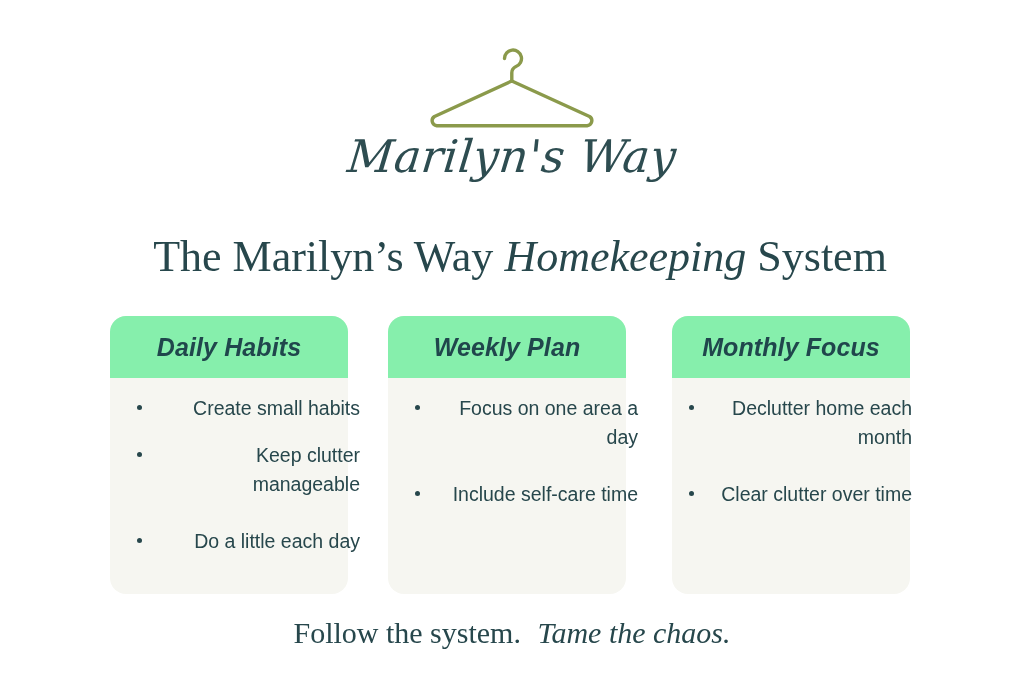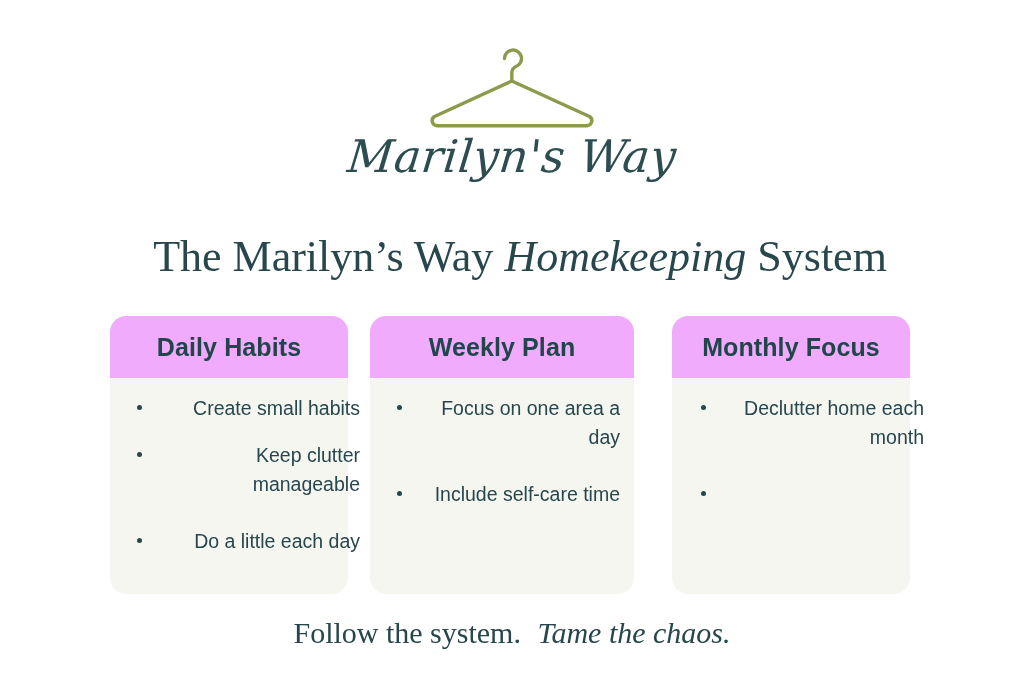--- a/index.html
+++ b/index.html
@@ -78,34 +78,35 @@
   .card {
     position: absolute;
     top: 0;
     width: 238px;
     height: 278px;
     border-radius: 16px;
     background: #f6f6f1;
     overflow: visible;
   }
   .card-1 { left: 0px; }
-  .card-2 { left: 260px; padding-left: 26px; }
+  .card-2 { left: 278px; }
   .card-3 { left: 562px; }
 
   .card-head {
     position: absolute;
     top: 0;
     left: 0;
     right: 0;
     height: 62px;
-    background: #f0abfc;
+    background: #86efac;
     border-radius: 16px 16px 0 0;
     display: flex;
     align-items: center;
     justify-content: center;
+    font-style: italic;
   }
   .card-head-title {
     font-family: "Liberation Sans", sans-serif;
     font-weight: 700;
     font-size: 25px;
     line-height: 1;
     color: #20464c;
     letter-spacing: 0.1px;
     white-space: nowrap;
   }
@@ -142,21 +143,21 @@
     height: 5px;
     border-radius: 50%;
     background: #27474c;
   }
 
   
   .card-1 .card-body { padding-left: 14px; }
   .card-1 .bullets li { padding-left: 26px; }
   .card-2 .card-body { padding-left: 14px; }
   .card-2 .bullets li { padding-left: 26px; }
-  .card-3 .card-body { padding-left: 16px; }
+  .card-3 .card-body { padding-left: 4px; }
   .card-3 .bullets li { padding-left: 26px; }
 
   
   .card-2 .bullets li { white-space: normal; }
   .card-2 .bullets li.wide { white-space: nowrap; }
 
   
   .tagline {
     position: absolute;
     top: 616px;
@@ -217,21 +218,21 @@
       </div>
     </div>
 
     <div class="card card-3">
       <div class="card-head">
         <div class="card-head-title">Monthly Focus</div>
       </div>
       <div class="card-body">
         <ul class="bullets">
           <li><span class="dot"></span><span>Declutter home each month</span></li>
-          <li><span class="dot"></span></li>
+          <li><span class="dot"></span><span>Clear clutter over time</span></li>
         </ul>
       </div>
     </div>
 
   </div>
 
   <div class="tagline">
     <span>Follow the system. </span><span class="em">Tame the chaos.</span>
   </div>
 

